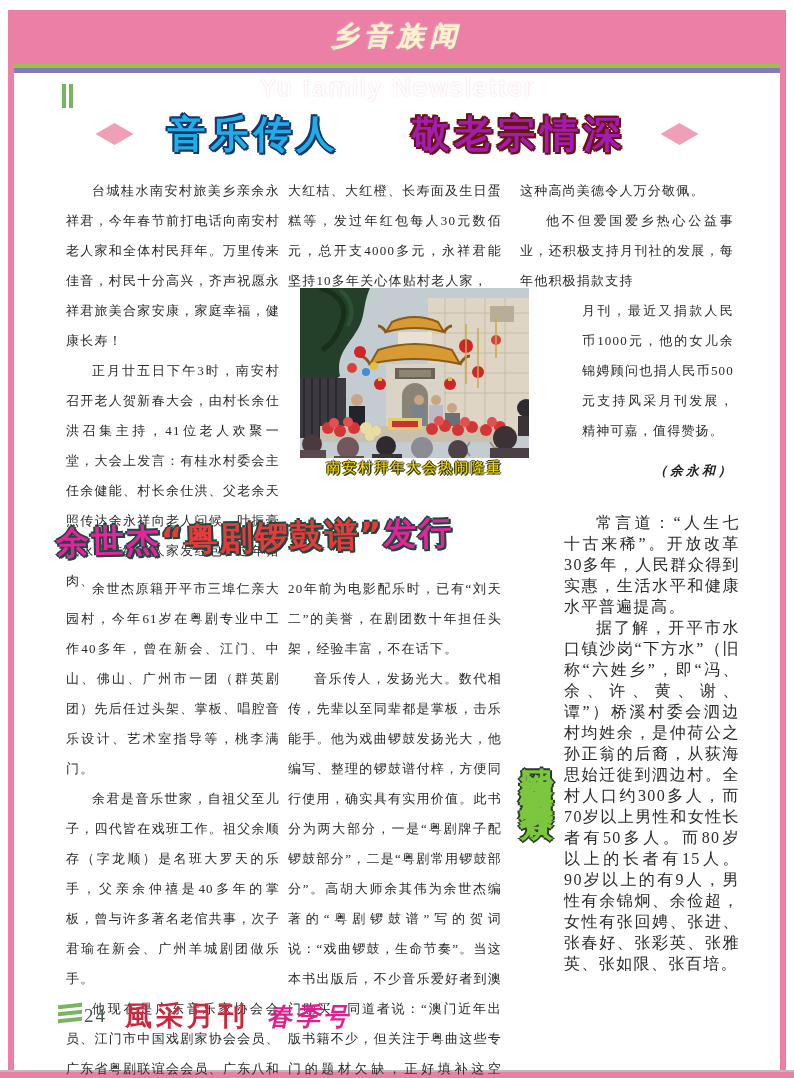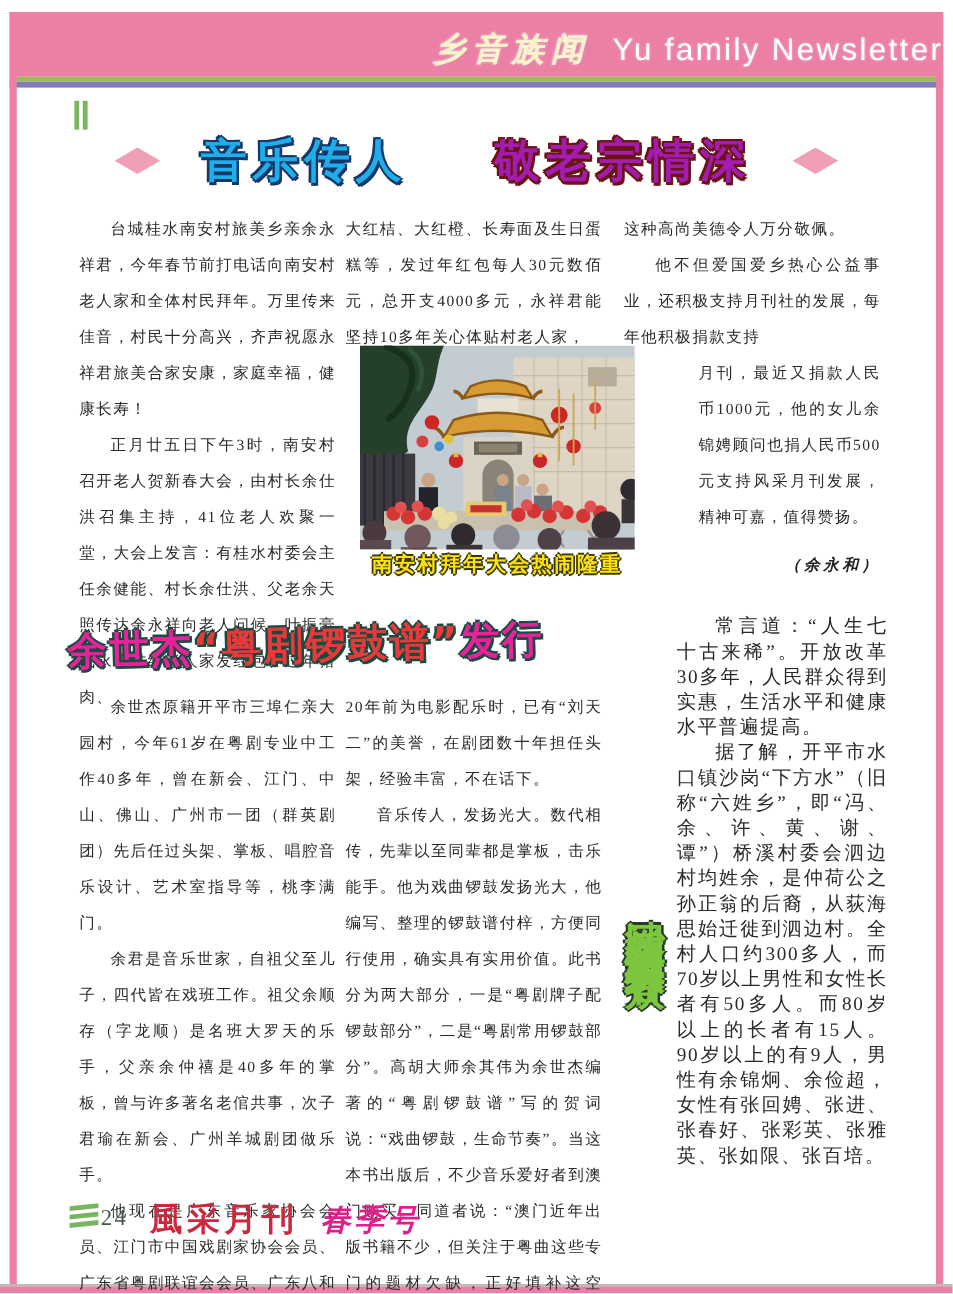--- a/index.html
+++ b/index.html
@@ -13,21 +13,21 @@
   .band-header { position:absolute; left:8px; top:10px; width:778px; height:54px; background:#ec7fa6; }
   .line-green  { position:absolute; left:8px; top:64px; width:778px; height:4px; background:#9cbe57; }
   .line-purple { position:absolute; left:8px; top:68px; width:778px; height:5px; background:#837ab8; }
   .strip-left  { position:absolute; left:8px;  top:10px; width:6px; height:1062px; background:#ec7fa6; }
   .strip-right { position:absolute; left:780px; top:10px; width:6px; height:1062px; background:#ec7fa6; }
   .line-bottom-gray { position:absolute; left:0; top:1070px; width:794px; height:2px; background:#bcbcbc; }
   .band-bottom { position:absolute; left:0; top:1072px; width:794px; height:6px; background:#ec7fa6; }
 
   .masthead {
     position:absolute; left:8px; top:18px; width:778px; height:46px;
-    display:flex; align-items:center; justify-content:flex-end; gap:18px;
+    display:flex; align-items:center; justify-content:flex-start; gap:18px;flex-direction:column;
   }
   .masthead .cn {
     font-family:"DejaVu Serif","Liberation Serif",serif;
     font-size:27px; font-weight:bold; font-style:italic; color:#fbf3c9;
     letter-spacing:6px; text-shadow:0 0 2px #ffffff, 1px 1px 0 #d96a92;
   }
   .masthead .en {
     font-family:"Liberation Sans","DejaVu Sans",sans-serif;
     font-size:26px; color:#ffffff; letter-spacing:2px;
     text-shadow:0 0 2px #f6c9da;
@@ -70,21 +70,21 @@
   .a1c3 .wrapblock { padding-left:62px; }
   .sig { text-align:right; font-style:italic; font-weight:bold; margin-top:10px;
          letter-spacing:3px; color:#1f1f1f; }
 
   
   .photo { position:absolute; left:300px; top:288px; width:229px; height:170px; }
   .photo svg { display:block; }
   .caption {
     position:absolute; left:292px; top:459px; width:245px; text-align:center;
     font-family:"DejaVu Sans","Liberation Sans",sans-serif;
-    font-size:17px; font-weight:bold; letter-spacing:2px; color:#ffe014;
+    font-size:14px; font-weight:normal; letter-spacing:2px; color:#ffe014;
     text-shadow:-1.5px 0 #3a3a00, 1.5px 0 #3a3a00, 0 -1.5px #3a3a00, 0 1.5px #3a3a00, 1px 1px #3a3a00;
   }
 
   
   .headline2 {
     position:absolute; left:56px; top:506px; width:452px; height:62px;
     display:flex; align-items:center; justify-content:flex-start;
     transform:rotate(-1.5deg);
     font-family:"DejaVu Sans","Liberation Sans",sans-serif;
     font-size:33px; font-weight:bold; letter-spacing:2px; white-space:nowrap;

